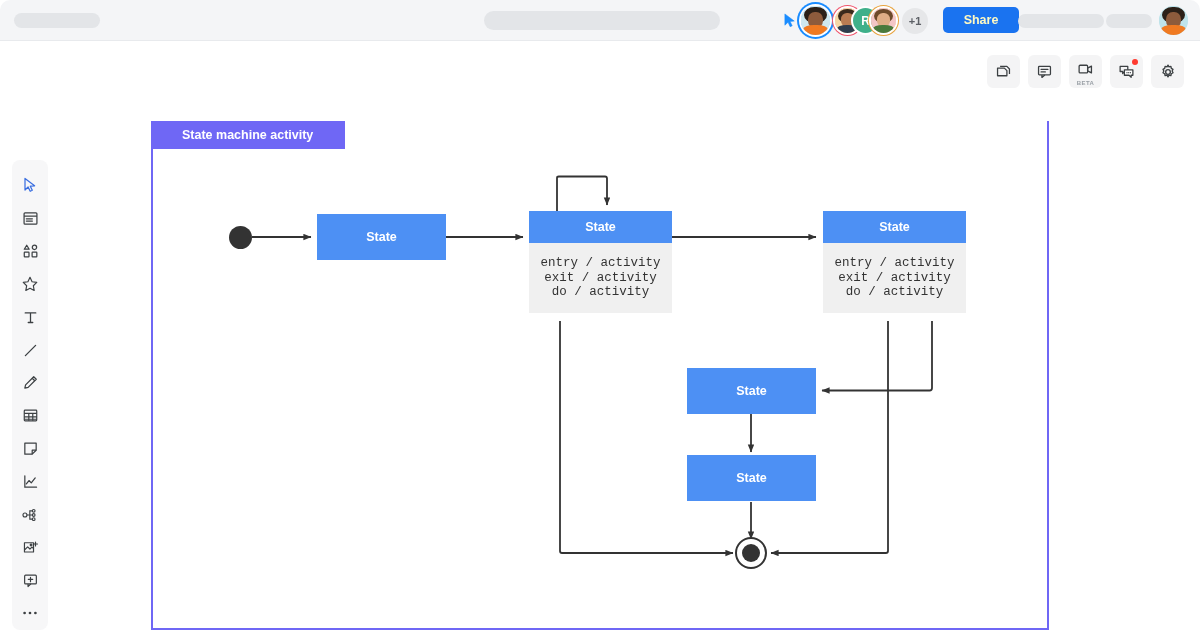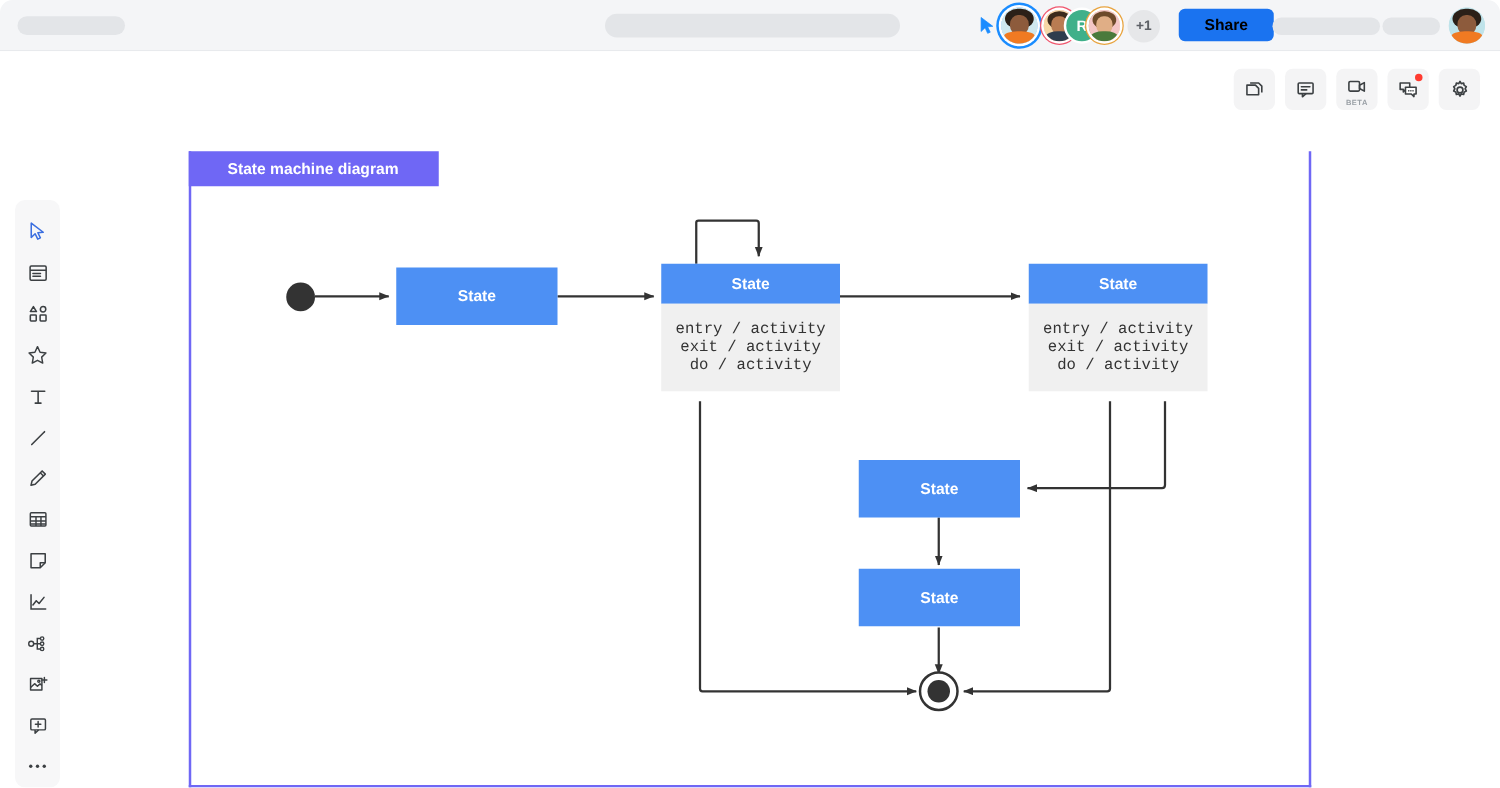--- a/index.html
+++ b/index.html
@@ -34,21 +34,21 @@
          display:flex; align-items:center; justify-content:center;
          color:#fff; font-size:12px; font-weight:bold; box-shadow:0 0 0 2px #fff; }
   .av4 { left:871px; top:8px; width:25px; height:25px; box-shadow:0 0 0 2px #fff, 0 0 0 3px #e8a33d; }
   .av-plus { position:absolute; left:902px; top:8px; width:26px; height:26px; border-radius:50%;
              background:#e6e7e9; color:#5d6066; font-size:11px; font-weight:bold;
              display:flex; align-items:center; justify-content:center; }
   .av-right { left:1159px; top:6px; width:29px; height:29px; background:#bfe3ea; }
 
   .share-btn {
     position:absolute; left:943px; top:7px; width:76px; height:26px;
-    background:#1a73f0; color:#000000; border-radius:5px; border:none;
+    background:#1a73f0; color:#fef9c3; border-radius:5px; border:none;
     font-size:12.5px; font-weight:bold; font-family:"Liberation Sans", sans-serif;
     display:flex; align-items:center; justify-content:center; cursor:pointer;
   }
 
   
   .face { width:100%; height:100%; position:relative; }
   .face .bg   { position:absolute; inset:0; }
   .face .hair { position:absolute; left:12%; top:2%; width:76%; height:58%; border-radius:50%; }
   .face .skin { position:absolute; left:24%; top:20%; width:52%; height:55%; border-radius:45%; }
   .face .body { position:absolute; left:8%; bottom:0; width:84%; height:34%; border-radius:45% 45% 0 0; }
@@ -319,21 +319,21 @@
     <div class="tool">
       <svg width="18" height="8" viewBox="0 0 20 8">
         <circle cx="4" cy="4" r="1.5" fill="#3c4043"></circle>
         <circle cx="10" cy="4" r="1.5" fill="#3c4043"></circle>
         <circle cx="16" cy="4" r="1.5" fill="#3c4043"></circle>
       </svg>
     </div>
   </div>
 
   <div class="frame"></div>
-  <div class="frame-title">State machine diagram</div>
+  <div class="frame-title">State machine activity</div>
 
   <svg class="diagram">
     <defs>
       <marker id="ah" markerWidth="9" markerHeight="9" refX="7.6" refY="3.2" orient="auto" markerUnits="userSpaceOnUse">
         <path d="M0 0 L8 3.2 L0 6.4 z" fill="#333333"></path>
       </marker>
     </defs>
     <g stroke="#333333" stroke-width="1.8" fill="none">
 
       <path d="M252 237 H311" marker-end="url(#ah)"></path>

